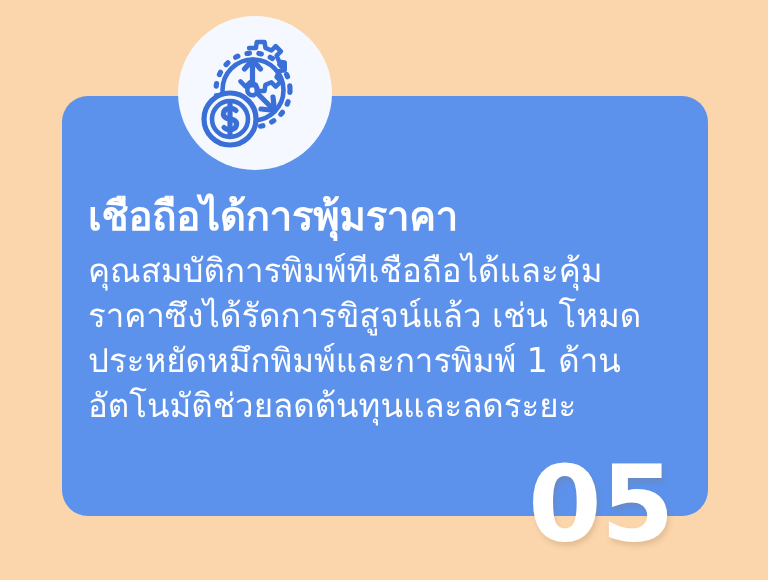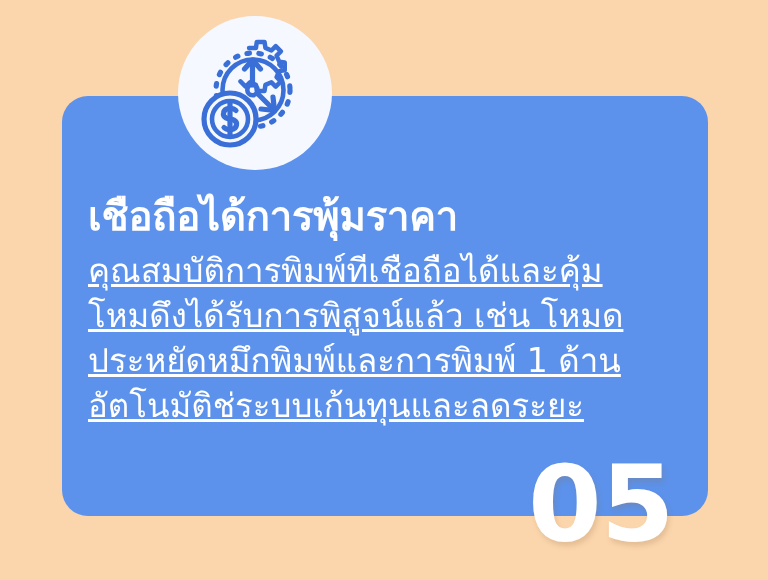--- a/index.html
+++ b/index.html
@@ -64,21 +64,20 @@
   .body-text {
     margin-top: 4px;
     color: #FFFFFF;
     font-size: 33px;
     font-weight: normal;
     line-height: 1.37;
   }
   .body-text .line {
     white-space: nowrap;
     display: block;
-    text-decoration: underline;
   }
 
   
   .numeral {
     position: absolute;
     left: 528px;
     top: 452px;
     font-size: 106px;
     font-weight: bold;
     color: #FFFFFF;
@@ -119,19 +118,19 @@
                C34 84 40.5 85 39.5 90 C38.5 96 30 95.5 27 92.5"></path>
       <path d="M33 68.5 L33 99.5"></path>
     </svg>
   </span>
 </div>
 
 <div class="content">
   <div class="heading">เชือถือได้การพุ้มราคา</div>
   <div class="body-text">
     <span class="line">คุณสมบัติการพิมพ์ทีเชือถือได้และคุ้ม</span>
-    <span class="line">โหมดึงได้รับการพิสูจน์แล้ว เช่น โหมด</span>
+    <span class="line">ราคาซึงได้รัดการขิสูจน์แล้ว เช่น โหมด</span>
     <span class="line">ประหยัดหมึกพิมพ์และการพิมพ์ 1 ด้าน</span>
-    <span class="line">อัตโนมัติช่ระบบเก้นทุนและลดระยะ</span>
+    <span class="line">อัตโนมัติช่วยลดต้นทุนและลดระยะ</span>
   </div>
 </div>
 
 <div class="numeral">05</div>
 
 </body></html>

